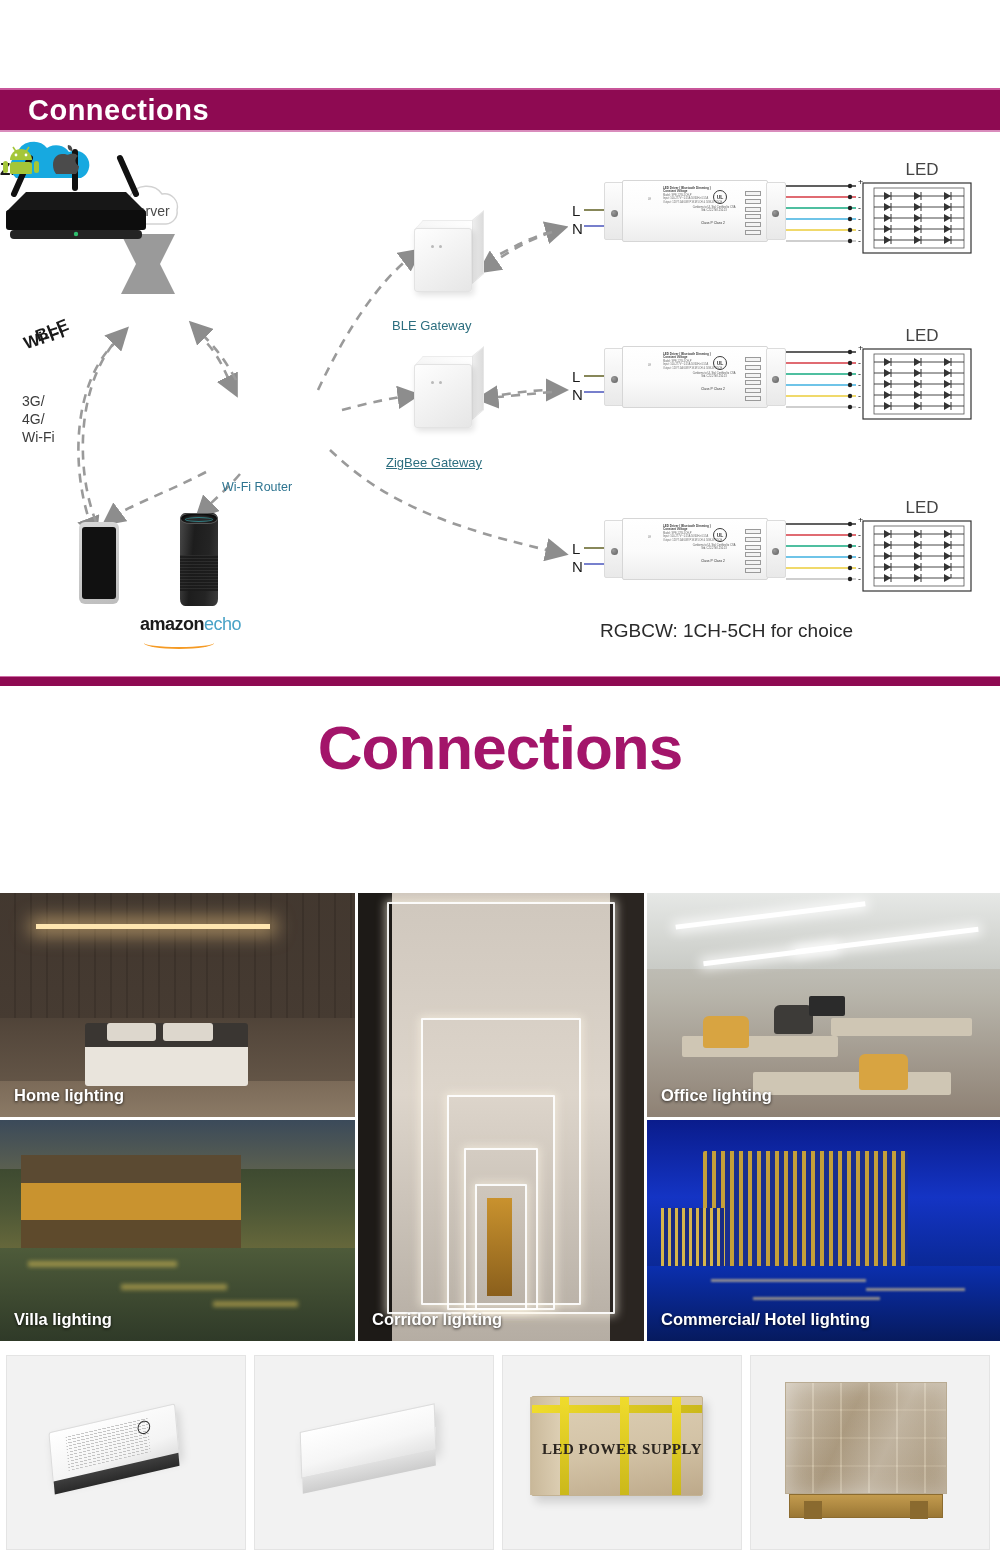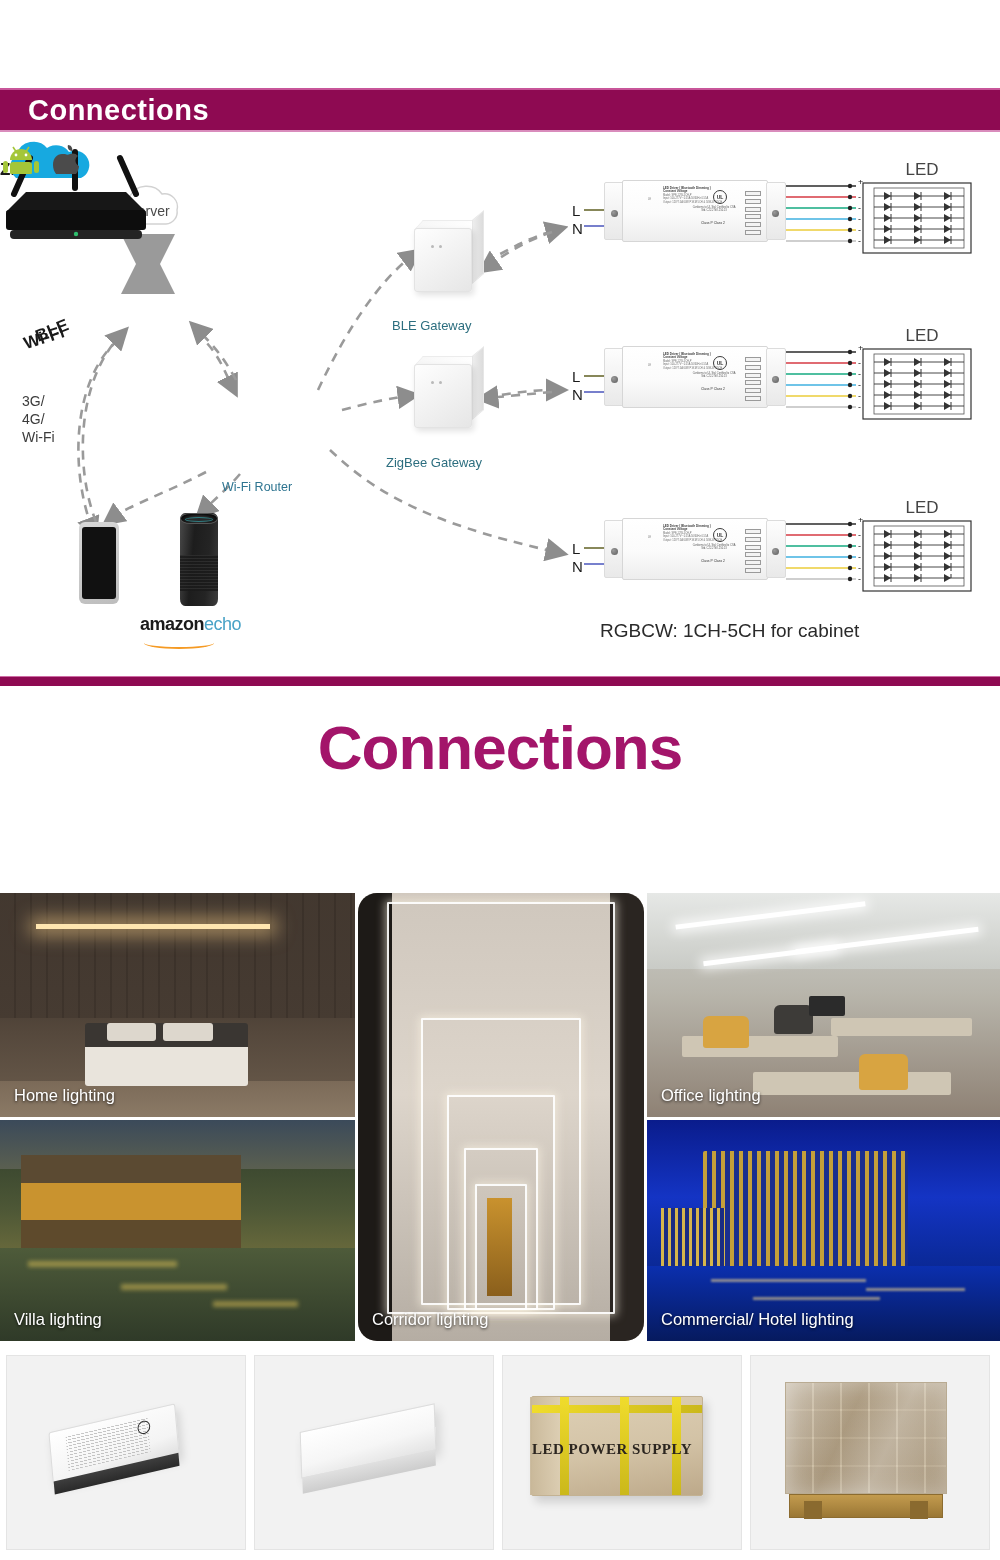--- a/index.html
+++ b/index.html
@@ -195,21 +195,21 @@
   .app-sub {
     position:absolute; left:100px; top:828px; width:800px; text-align:center;
     font-size:17px; color:#555; line-height:25px;
   }
 
   
   .photos { position:absolute; left:0; top:893px; width:1000px; height:448px; }
   .cell { position:absolute; overflow:hidden; }
   .cell .cap {
     position:absolute; left:14px; bottom:12px; color:#fff; font-size:16.5px;
-    font-weight:normal; text-shadow:0 1px 3px rgba(0,0,0,.75); z-index:5;
+    font-weight:bold; text-shadow:0 1px 3px rgba(0,0,0,.75); z-index:5;
   }
 
   
   .ph-home {
     left:0; top:0; width:355px; height:224px;
     background:
       linear-gradient(180deg,#2e2722 0%,#3a312a 30%,#55483c 62%,#6d5e4e 100%);
   }
   .ph-home .wallpanel {
     position:absolute; left:0; top:0; width:100%; height:56%;
@@ -232,21 +232,20 @@
   }
   .ph-home .floor {
     position:absolute; left:0; bottom:0; width:100%; height:16%;
     background:linear-gradient(180deg,#7b6a58,#8b7a66);
   }
 
   
   .ph-corr {
     left:358px; top:0; width:286px; height:448px;
     background:linear-gradient(180deg,#cfc7bd 0%,#ddd5cb 45%,#b5ada3 100%);
-    border-radius:19px;
   }
   .ph-corr .side { position:absolute; top:0; width:12%; height:100%; background:#1d1a17; }
   .ph-corr .side.l { left:0; }
   .ph-corr .side.r { right:0; background:#2a2521; }
   .ph-corr .frame {
     position:absolute; border:2px solid rgba(255,255,255,.92); border-radius:1px;
     box-shadow:0 0 10px 2px rgba(255,248,230,.55);
   }
   .ph-corr .vdoor {
     position:absolute; left:45%; top:68%; width:9%; height:22%;
@@ -366,21 +365,21 @@
   }
   .pr-carton .strap {
     position:absolute; top:0; width:9px; height:100%;
     background:linear-gradient(180deg,#f0dc2c,#cbb81a);
   }
   .pr-carton .hstrap {
     position:absolute; left:0; top:8px; width:100%; height:8px;
     background:linear-gradient(90deg,#f0dc2c,#cbb81a);
   }
   .pr-cartontxt {
-    position:absolute; left:0; top:44px; width:100%; text-align:left;
+    position:absolute; left:0; top:44px; width:100%; text-align:right;
     font-size:15px; font-weight:bold; color:#2c2620;
     font-family:"Liberation Serif", serif; letter-spacing:.5px;
   }
   .pr-cartonside {
     position:absolute; left:-2px; top:0; width:30px; height:100%;
     background:linear-gradient(90deg,#c8b798,#ddcfb4); opacity:.9;
   }
 
   .pr-pallet { position:absolute; left:34px; top:26px; width:162px; height:140px; }
   .pr-stack {
@@ -527,21 +526,21 @@
   <div class="gw" style="left:414px; top:216px;">
     <div class="gw-top"></div>
     <div class="gw-side"></div>
     <div class="gw-face">
       <div class="gw-leds">
           <i></i>
           <i></i>
         </div>
     </div>
   </div>
-  <div class="lbl lbl-teal" style="left:386px; top:315px;">ZigBee Gateway</div>
+  <div class="lbl lbl-teal" style="left:386px; top:315px;text-decoration:underline;">ZigBee Gateway</div>
   <div class="lbl-proto" style="left:485px; top:248px;">ZigBee</div>
 
   <div class="lbl-proto" style="left:414px; top:370px; transform:rotate(-18deg);">Wi-Fi</div>
 
   <div class="ln" style="left:572px; top:62px;">L</div>
   <div class="ln" style="left:572px; top:80px;">N</div>
   <svg width="32" height="32" style="position:absolute; left:584px; top:66px;">
     <line x1="0" y1="4" x2="26" y2="4" stroke="#6a6a30" stroke-width="1.6"></line>
     <line x1="0" y1="20" x2="26" y2="20" stroke="#5560c0" stroke-width="1.6"></line>
   </svg>
@@ -865,21 +864,21 @@
         <line x1="29" y1="43" x2="29" y2="51"></line>
           <line x1="59" y1="43" x2="59" y2="51"></line>
           <line x1="89" y1="43" x2="89" y2="51"></line>
         <line x1="29" y1="54" x2="29" y2="62"></line>
           <line x1="59" y1="54" x2="59" y2="62"></line>
           <line x1="89" y1="54" x2="89" y2="58"></line>
       </g>
     </svg>
   </div>
 
-  <div style="position:absolute; left:600px; top:480px; font-size:19px; color:#2a2a2a;">RGBCW: 1CH-5CH  for cabinet</div>
+  <div style="position:absolute; left:600px; top:480px; font-size:19px; color:#2a2a2a;">RGBCW: 1CH-5CH  for choice</div>
 </div>
 
 <div class="divider"></div>
 
 <div class="app-title">Connections</div>
 <div class="app-sub">
 </div>
 
 <div class="photos">
 

